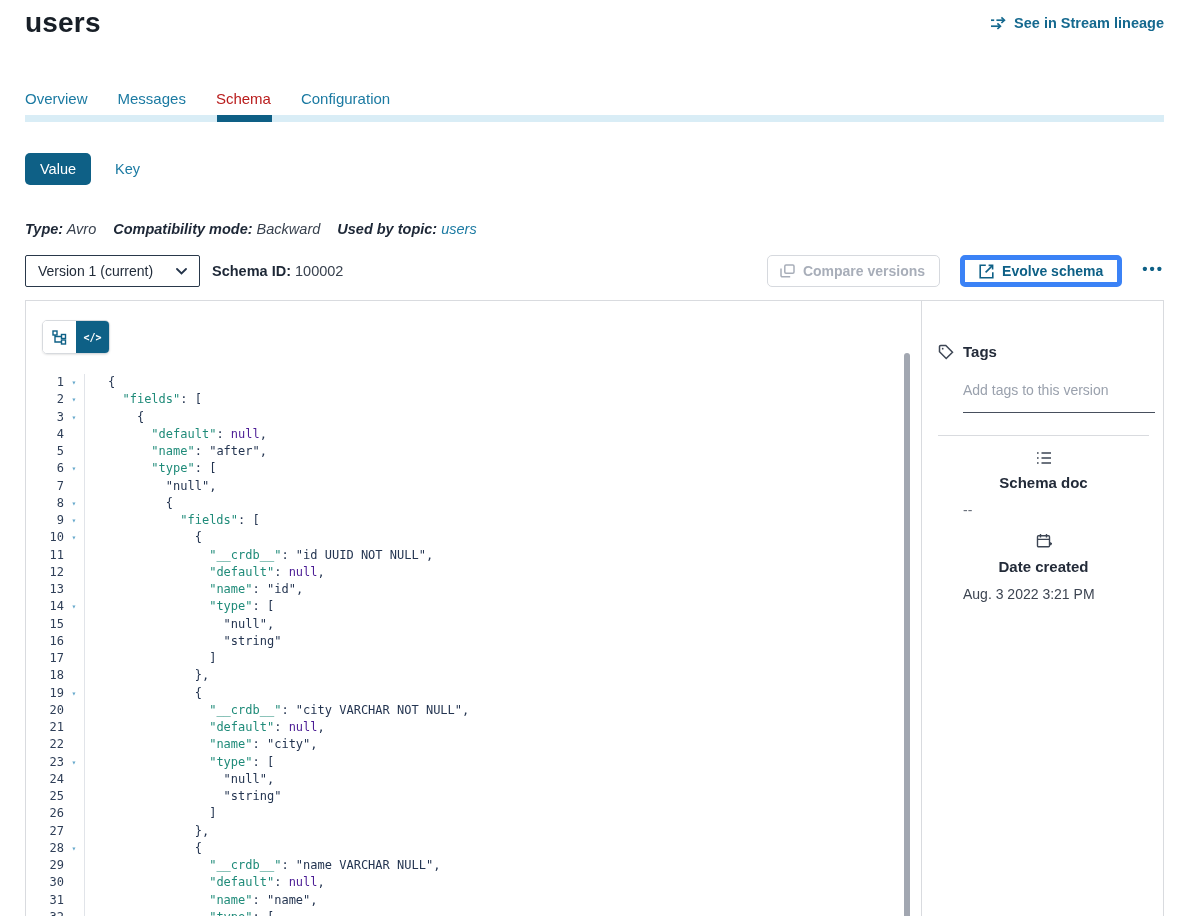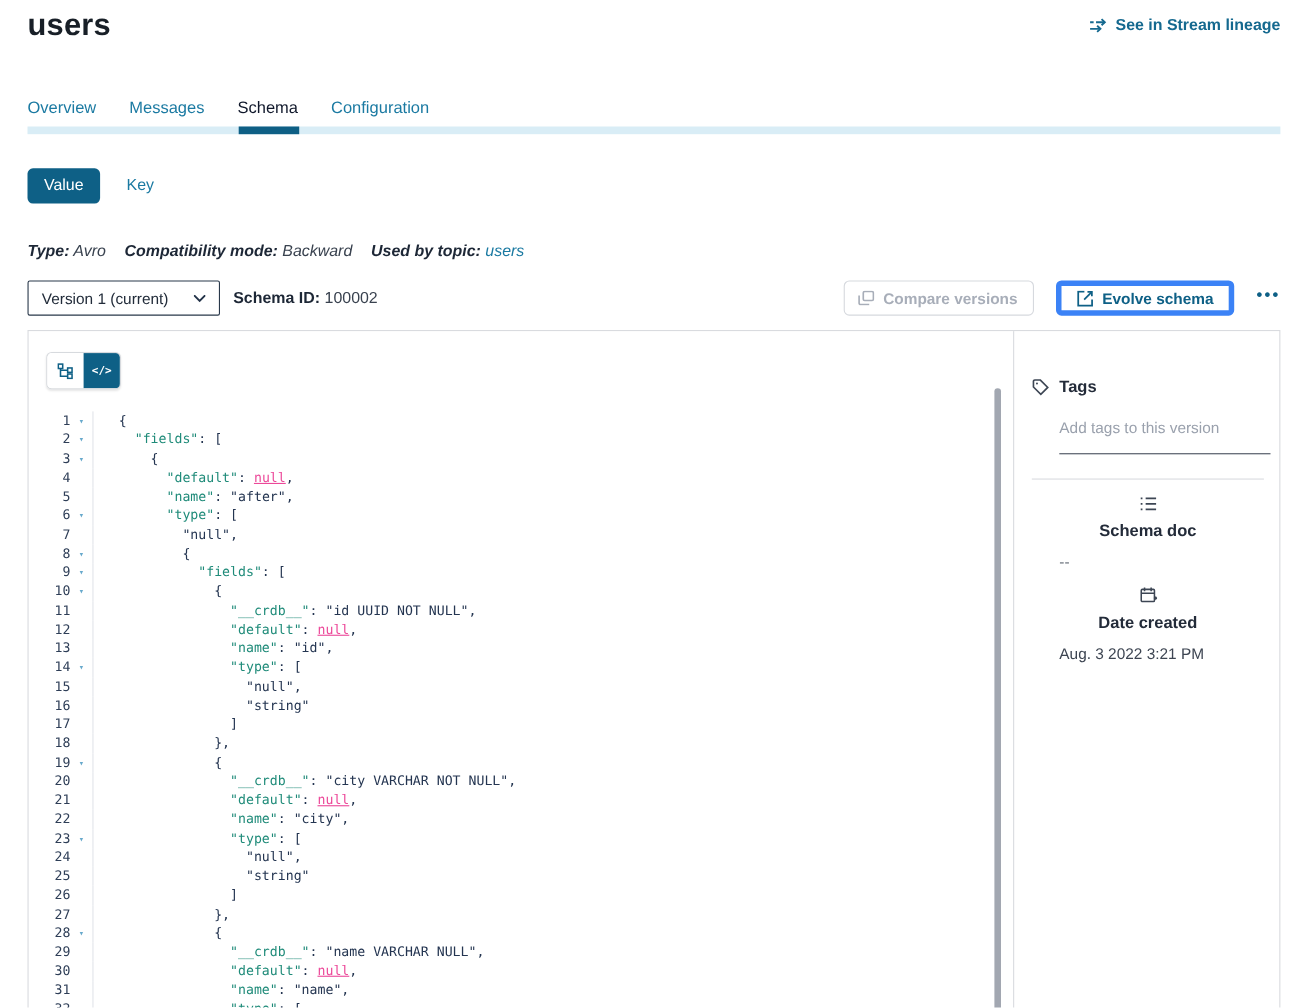--- a/index.html
+++ b/index.html
@@ -8,21 +8,21 @@
   body { position:relative; }
 
   
   .page-title { position:absolute; left:25px; top:7px; font-size:28px; font-weight:700; color:#181f27; letter-spacing:.2px; }
   .lineage-link { position:absolute; right:25px; top:15px; display:flex; align-items:center; gap:7px;
     color:#15698f; font-size:14.5px; font-weight:600; cursor:pointer; }
 
   
   .tabs { position:absolute; left:25px; top:90px; display:flex; gap:30px; font-size:15px; font-weight:500; }
   .tab { color:#1b7aa2; cursor:pointer; }
-  .tab.active { color:#0f172a; }
+  .tab.active { color:#b91c1c; }
   .tab-track { position:absolute; left:25px; top:115px; width:1139px; height:7px; background:#d9edf6; }
   .tab-track .active-seg { position:absolute; left:192px; top:0; width:55px; height:7px; background:#0e5f85; }
 
   
   .vk-row { position:absolute; left:25px; top:153px; display:flex; align-items:center; }
   .value-btn { background:#0e6086; color:#fff; border:none; border-radius:5px; height:32px; padding:0 15px;
     font-size:14.5px; font-weight:500; font-family:inherit; cursor:pointer; }
   .key-link { margin-left:24px; color:#1b7aa2; font-size:14.5px; font-weight:500; cursor:pointer; }
 
   
@@ -58,21 +58,21 @@
 
   .code-lines { position:absolute; left:0; top:73px; width:860px; font-family:"DejaVu Sans Mono", monospace;
     font-size:12px; line-height:17.25px; }
   .cl { display:flex; height:17.25px; }
   .ln { width:38px; flex:none; text-align:right; color:#2e3e57; }
   .fold { width:20px; flex:none; text-align:center; color:#67a9cc; font-size:8px; line-height:17.25px; cursor:pointer; }
   .code-text { border-left:1px solid #e1e4e9; padding-left:23px; white-space:pre; color:#243551; }
   .tok-k { color:#1f8b79; }
   .tok-s { color:#243551; }
   .tok-p { color:#243551; }
-  .tok-n { color:#ec4899;text-decoration:underline; }
+  .tok-n { color:#4c1d95; }
 
   .v-scrollbar { position:absolute; left:878px; top:52px; width:6px; height:600px; background:#a2a7b1; border-radius:3px; }
 
   
   .sidebar { width:244px; flex:none; border-left:1px solid #d9dbdf; padding:26px 16px 0 16px; }
   .sb-head { display:flex; align-items:center; gap:9px; font-size:15px; font-weight:700; color:#232b39;margin-top:16px; }
   .sb-indent { margin-left:25px; }
   .tags-input { margin-top:21px; padding-bottom:13px; border-bottom:1px solid #474f5d; width:192px; }
   .tags-placeholder { font-size:14px; color:#9aa1ad; }
   .sb-divider { border:none; border-top:1px solid #d9dbdf; margin:22px 0 0 0; }

